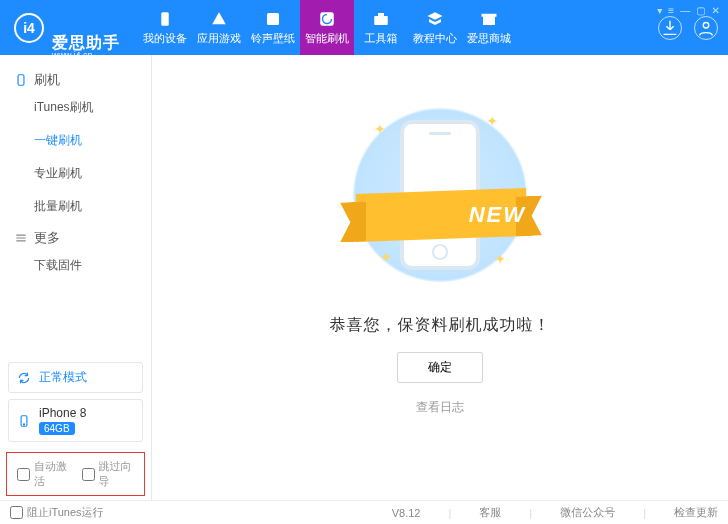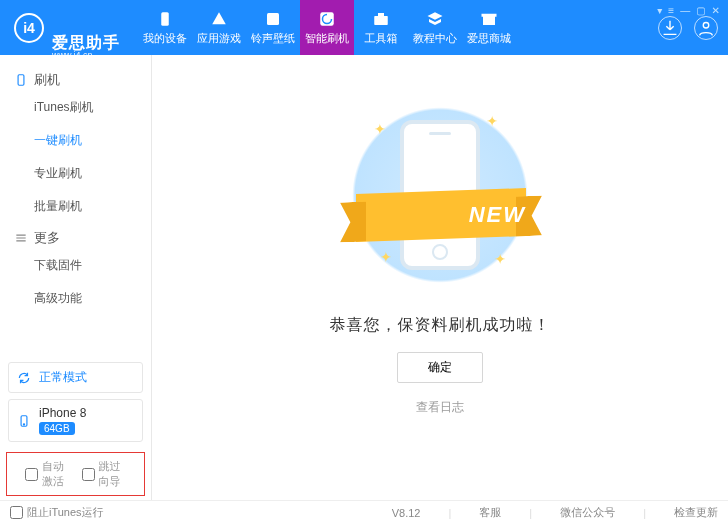--- a/index.html
+++ b/index.html
@@ -29,21 +29,21 @@
 .side-sec{padding:6px 14px 2px;display:flex;align-items:center;gap:6px;color:#555;font-size:13px}
 .side-sec .h{font-weight:400}
 .side-items{padding-left:34px}
 .side-item{padding:8px 0;font-size:12px;color:#555;cursor:pointer}
 .side-item.sel{color:#1e8cff}
 .side-spacer{flex:1}
 .mode-box{border:1px solid #e6e6e6;border-radius:3px;margin:6px 8px;display:flex;align-items:center;gap:8px;padding:6px 8px;color:#1e8cff;cursor:pointer}
 .dev-box{margin:0 8px 6px;border:1px solid #e6e6e6;border-radius:3px;padding:6px 8px;display:flex;align-items:center;gap:8px}
 .dev-box .name{font-size:12px;color:#333;font-weight:500}
 .dev-box .badge{background:#1e8cff;color:#fff;border-radius:3px;padding:1px 5px;font-size:10px;margin-top:2px;display:inline-block}
-.cb-row{border:1px solid #e53935;margin:4px 6px;padding:6px 18px;display:flex;gap:12px;color:#999;font-size:11px}
+.cb-row{border:1px solid #e53935;margin:4px 6px;padding:6px 10px;display:flex;gap:12px;color:#999;font-size:11px}
 .cb-row label{display:flex;align-items:center;gap:4px;cursor:pointer}
 .cb-row input{accent-color:#999}
 
 
 .main{flex:1;display:flex;flex-direction:column;align-items:center;justify-content:flex-start;padding-top:40px}
 .illus{width:200px;height:200px;position:relative;background:radial-gradient(circle at 50% 50%,#cfeaff 0%,#bfe3ff 60%,#fff 62%);border-radius:50%;display:flex;align-items:center;justify-content:center}
 .phone{width:80px;height:150px;background:#fff;border:4px solid #dbe8f2;border-radius:12px;position:relative;z-index:2}
 .phone::before{content:"";position:absolute;top:8px;left:50%;transform:translateX(-50%);width:22px;height:3px;background:#dbe8f2;border-radius:2px}
 .phone::after{content:"";position:absolute;bottom:6px;left:50%;transform:translateX(-50%);width:12px;height:12px;border:2px solid #dbe8f2;border-radius:50%}
 .ribbon{position:absolute;z-index:3;width:170px;height:48px;top:96px;left:16px;display:flex;align-items:center;justify-content:flex-end}
@@ -181,21 +181,20 @@
     </div>
 
     <div class="side-sec">
       <svg class="micon" viewBox="0 0 24 24" fill="none" stroke="#888" stroke-width="2">
           <path d="M4 7h16M4 12h16M4 17h16"></path>
         </svg>
       <span class="h">更多</span>
     </div>
     <div class="side-items">
       <div class="side-item">下载固件</div>
-      <div class="side-item">高级功能</div>
     </div>
 
     <div class="side-spacer"></div>
 
     <div class="mode-box">
       <svg class="micon" viewBox="0 0 24 24" fill="none" stroke="#1e8cff" stroke-width="2">
           <path d="M4 12a8 8 0 0 1 14-5M20 12a8 8 0 0 1-14 5"></path>
           <path d="M18 3v5h-5M6 21v-5h5"></path>
         </svg>
       <span>正常模式</span>

